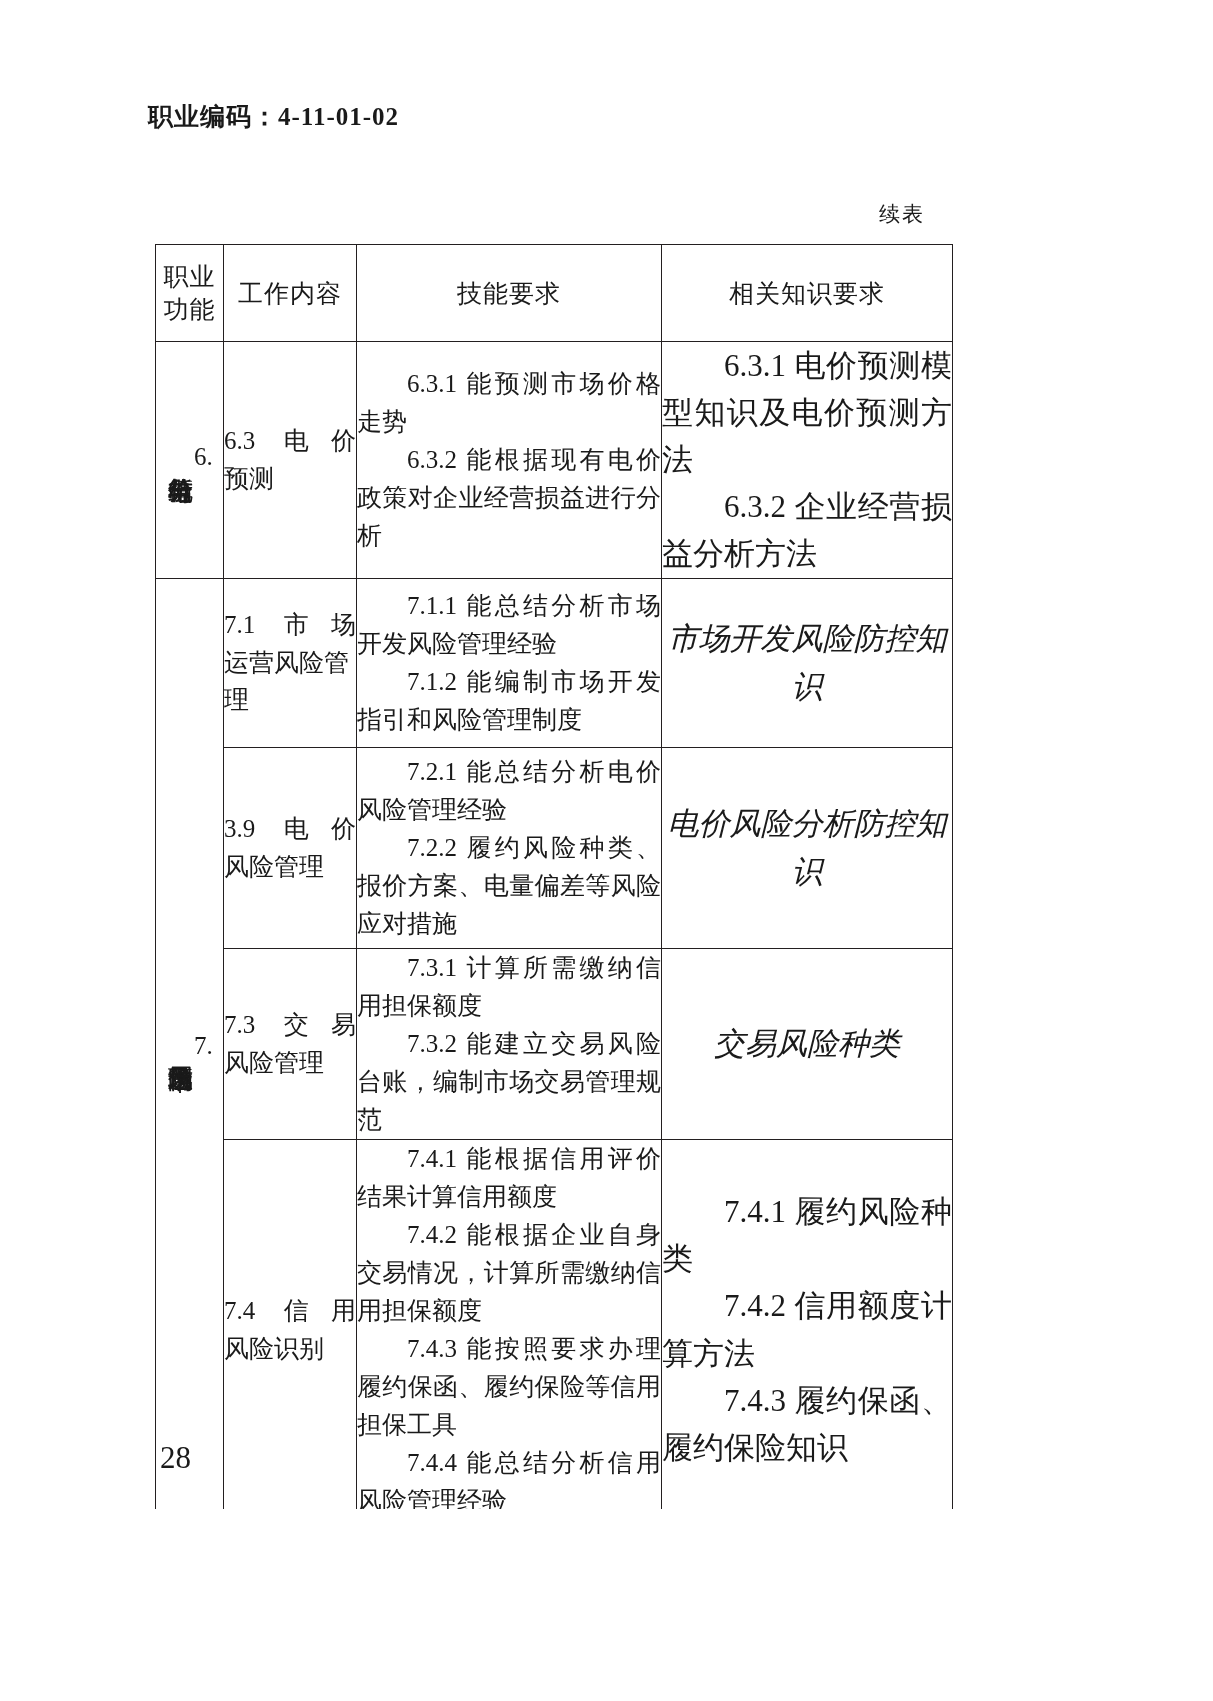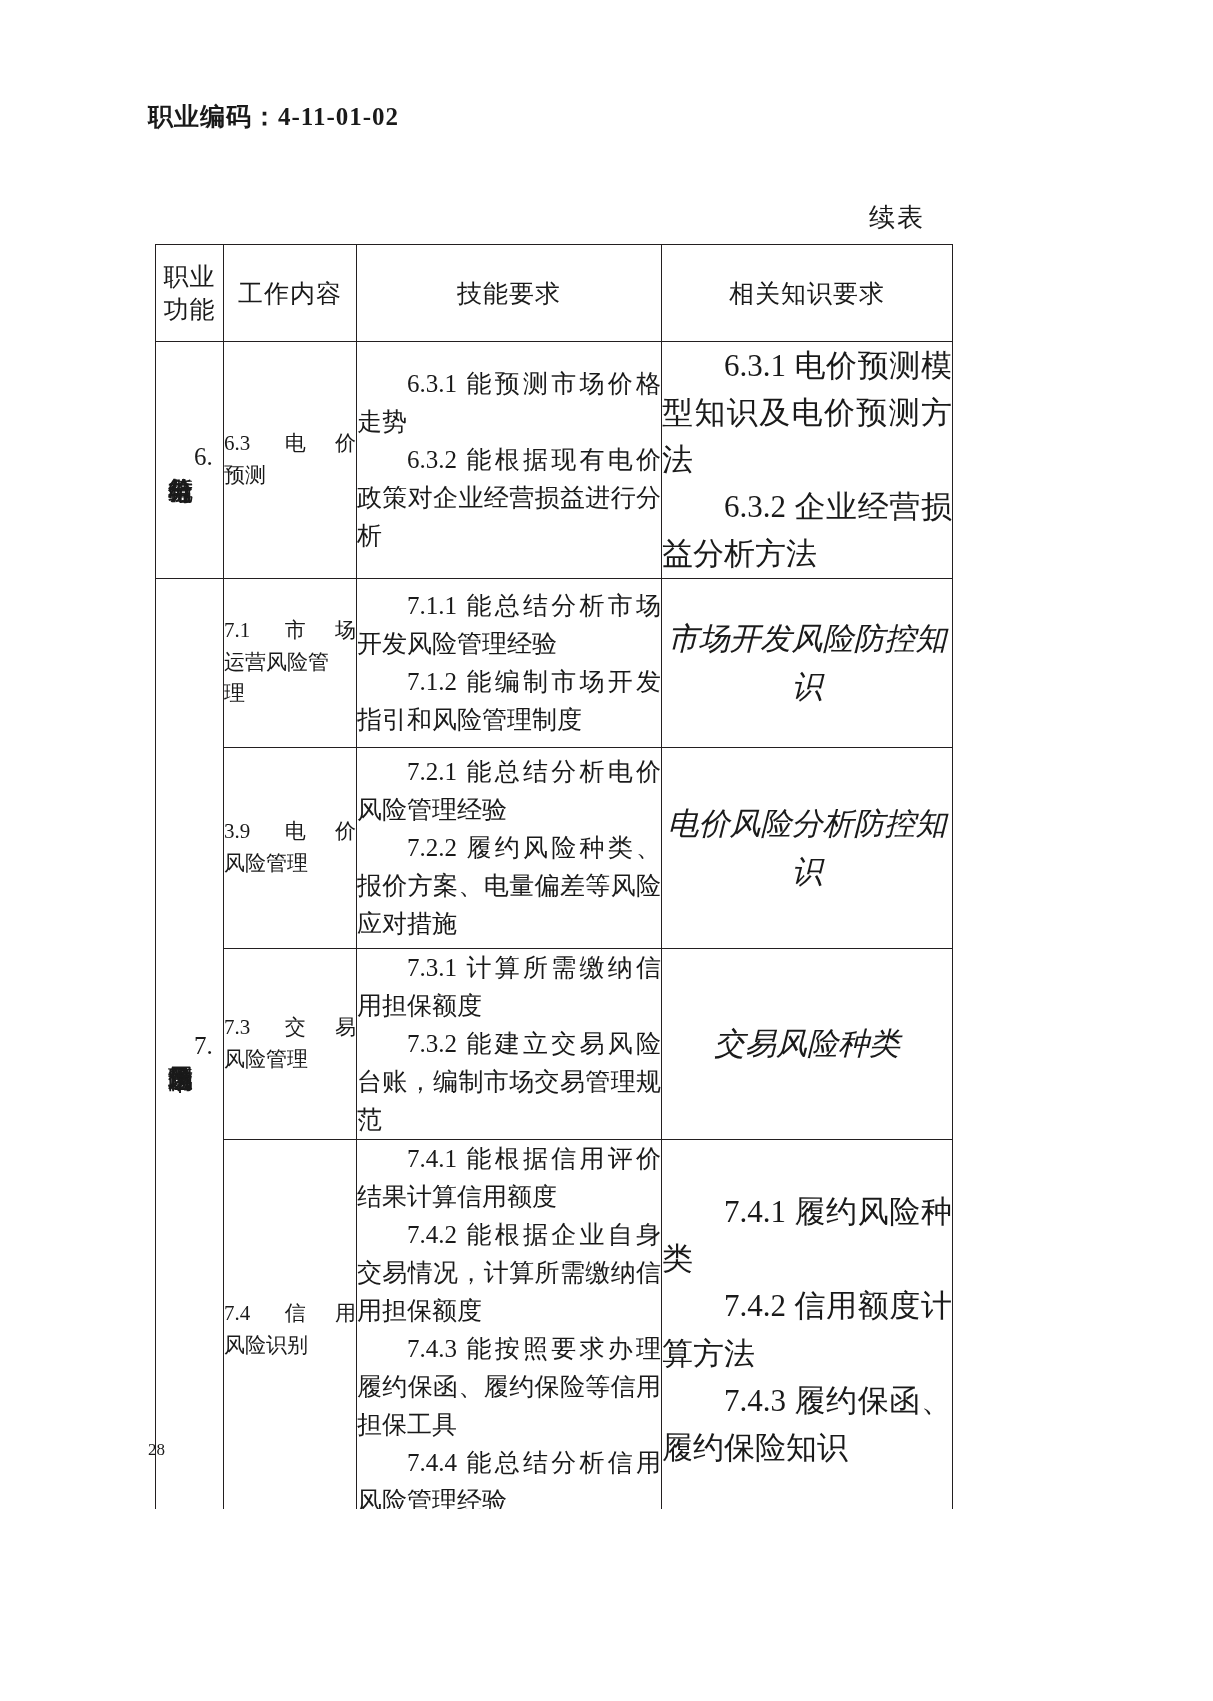--- a/index.html
+++ b/index.html
@@ -33,21 +33,21 @@
     font-weight: 700;
     letter-spacing: 1px;
     white-space: nowrap;
   }
 
   
   .cont-label {
     position: absolute;
     right: 288px;
     top: 200px;
-    font-size: 26px;
+    font-size: 21px;
     letter-spacing: 2px;
     white-space: nowrap;
     font-family: Liberation Mono, monospace;
   }
 
   
   .tbl-wrap {
     position: absolute;
     left: 155px;
     top: 244px;
@@ -99,21 +99,21 @@
   .vert .num {
     text-orientation: sideways;
     writing-mode: horizontal-tb;
     display: block;
     text-align: center;
     margin-bottom: 2px;
   }
 
   
   .work-cell {
-    font-size: 21px;
+    font-size: 25px;
     line-height: 1.5;
     text-align: justify;
     text-align-last: left;
     padding: 8px 16px 8px 18px;
   }
   .work-cell .ln { display: block; }
   .work-cell .ln.first { text-indent: 0; text-align: justify; text-align-last: justify; }
 
   
   .body-cell {
@@ -149,23 +149,23 @@
   
   tr.r-63 td { height: 202px; }
   tr.r-71 td { height: 168px; }
   tr.r-72 td { height: 200px; }
   tr.r-73 td { height: 162px; }
   tr.r-74 td { height: 322px; }
 
   
   .folio {
     position: absolute;
-    left: 148px;
+    left: 160px;
     top: 1440px;
-    font-size: 17px;
+    font-size: 31px;
   }
 </style>
 </head>
 <body>
 
 <div class="page">
 
   <div class="running-head">职业编码：4-11-01-02</div>
 
   <div class="cont-label">续表</div>

